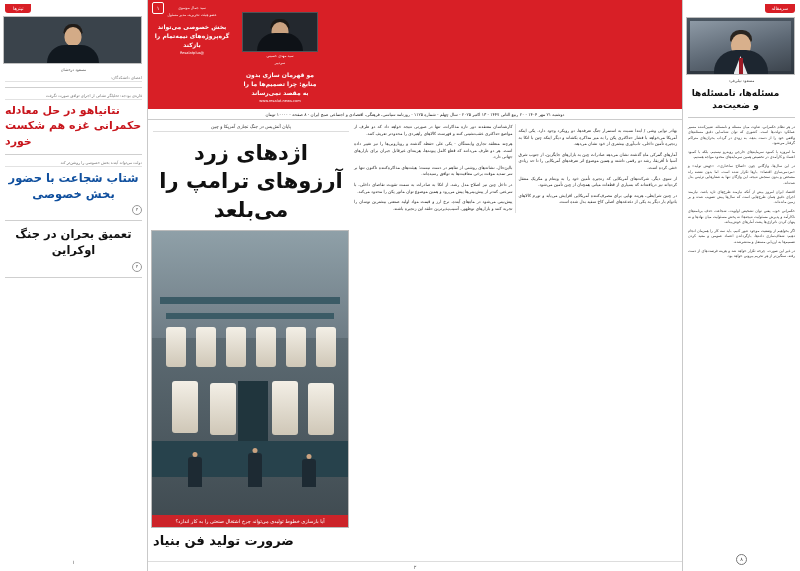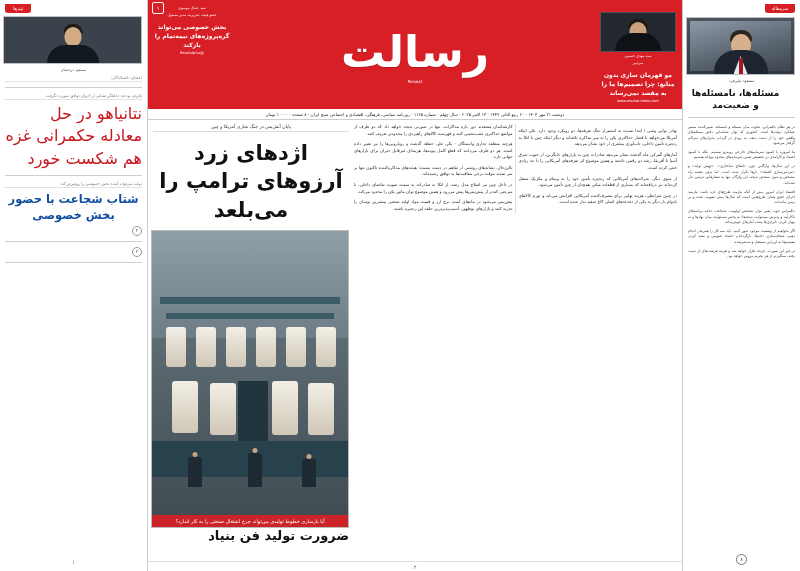--- a/index.html
+++ b/index.html
@@ -176,21 +176,21 @@
   .lp-roll{position:absolute;background:linear-gradient(180deg,#f3efe6,#cfc7b7);border-radius:3px;}
   .lp-stackrow{position:absolute;height:7px;background:#3b5b66;}
   .lp-person{position:absolute;background:#1d2a33;border-radius:3px 3px 0 0;}
   .lp-person .hd{position:absolute;left:50%;top:-5px;transform:translateX(-50%);width:5px;height:5px;border-radius:50%;background:#caa280;}
   .lp-caption{
     position:absolute;left:0;right:0;bottom:0;
     background:rgba(216,31,38,.92);color:#fff;font-size:5px;
     padding:3px 4px;text-align:center;
   }
   .main-subtitle{
-    font-size:13px;font-weight:bold;text-align:right;color:#111;
+    font-size:13px;font-weight:bold;text-align:left;margin-top:5px;color:#111;
   }
   .main-left{
     flex:1;display:flex;flex-direction:column;
   }
   .two-col{
     columns:2;column-gap:6px;column-rule:1px solid #ddd;
   }
   .center-page-num{
     text-align:center;font-size:5px;color:#555;padding:2px 0 1px 0;border-top:1px solid #ddd;
   }
@@ -209,21 +209,21 @@
   }
   .r-photo{
     width:100%;height:46px;background:#3a434b;border:1px solid #c0c0c0;position:relative;overflow:hidden;
   }
   .r-photo .hd{position:absolute;left:50%;top:10px;transform:translateX(-50%);width:17px;height:19px;border-radius:50% 50% 45% 45%;background:#d3ab87;}
   .r-photo .hr{position:absolute;left:50%;top:7px;transform:translateX(-50%);width:19px;height:10px;border-radius:10px 10px 2px 2px;background:#211c18;}
   .r-photo .bd{position:absolute;left:50%;bottom:0;transform:translateX(-50%);width:52px;height:18px;border-radius:20px 20px 0 0;background:#11181f;}
   .r-cap{font-size:3.8px;color:#555;text-align:center;}
   .r-over{font-size:3.9px;color:#777;text-align:right;border-bottom:1px solid #e2e2e2;padding-bottom:1px;}
   .r-h-blue{font-size:11.5px;font-weight:bold;color:#0f4f9e;line-height:1.4;text-align:center;}
-  .r-h-red{font-size:16px;font-weight:normal;color:#c8151c;line-height:1.4;text-align:right;}
+  .r-h-red{font-size:11px;font-weight:bold;color:#c8151c;line-height:1.4;text-align:left;}
   .r-h-dark{font-size:11.5px;font-weight:bold;color:#111;line-height:1.4;text-align:center;}
   .r-h-mid{font-size:10px;font-weight:bold;color:#8a1518;line-height:1.4;text-align:center;}
   .r-sep{height:1px;background:#cfcfcf;margin:2px 0;}
   .r-box{
     border:1px solid #c9a227;padding:3px;box-sizing:border-box;background:#fffdf4;
   }
   .r-box-photo{
     width:100%;height:60px;background:#6a5a4c;position:relative;overflow:hidden;border:1px solid #d8cbae;
   }
   .r-box-photo .k{position:absolute;border-radius:2px;background:#2a2622;}
@@ -259,44 +259,41 @@
     <div class="r-sep"></div>
 
     <div class="r-over rtl">دولت می‌تواند آینده بخش خصوصی را روشن‌تر کند</div>
     <div class="r-h-blue rtl">شتاب شجاعت با حضور بخش خصوصی</div>
     <div class="r-row">
       <span class="r-num">۳</span>
     </div>
 
     <div class="r-sep"></div>
 
+    <div class="r-h-dark rtl">تعمیق بحران در جنگ اوکراین</div>
     <div class="r-row">
       <span class="r-num">۳</span>
     </div>
 
     <div class="r-sep"></div>
 
 
     <div class="r-foot">۱</div>
   </div>
 
   <div class="col-center">
 
     <div class="masthead">
       <div class="mh-side">
         <div class="mh-cap">سید جمال موسوی</div>
         <div class="mh-cap">عضو هیئت تحریریه، مدیر مسئول</div>
         <div class="mh-head rtl">بخش خصوصی می‌تواند گره‌پروژه‌های نیمه‌تمام را بازکند</div>
         <div class="mh-cap">@Resalatplus</div>
       </div>
 
-      <div class="mh-center">
-        <div class="logo">رسالت</div>
-        <div class="logo-sub">Resalat</div>
-      </div>
 
       <div class="mh-side">
         <div class="mh-photo">
           <div class="hr"></div>
           <div class="h"></div>
           <div class="b"></div>
         </div>
         <div class="mh-cap">سید مهدی حسینی</div>
         <div class="mh-cap">سردبیر</div>
         <div class="mh-head rtl">مو قهرمان سازی بدون منابع: چرا تصمیم‌ها ما را به مقصد نمی‌رساند</div>

